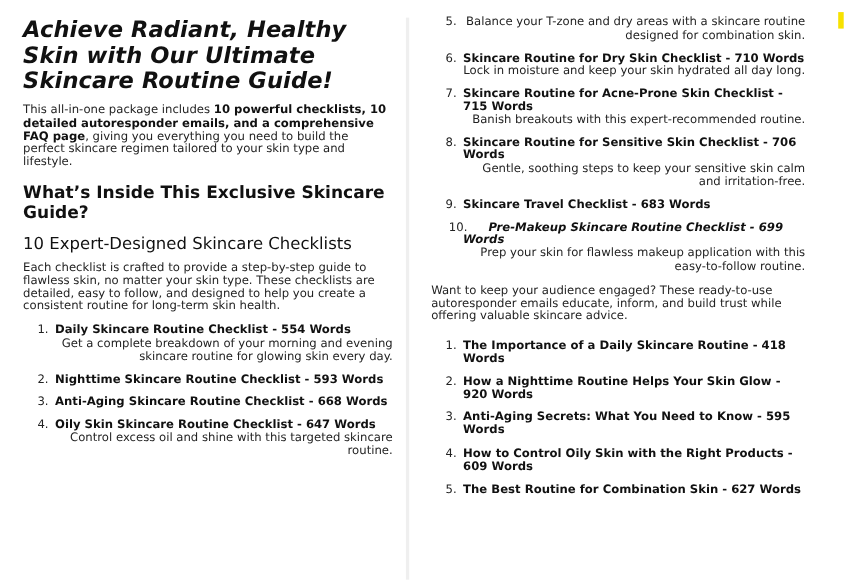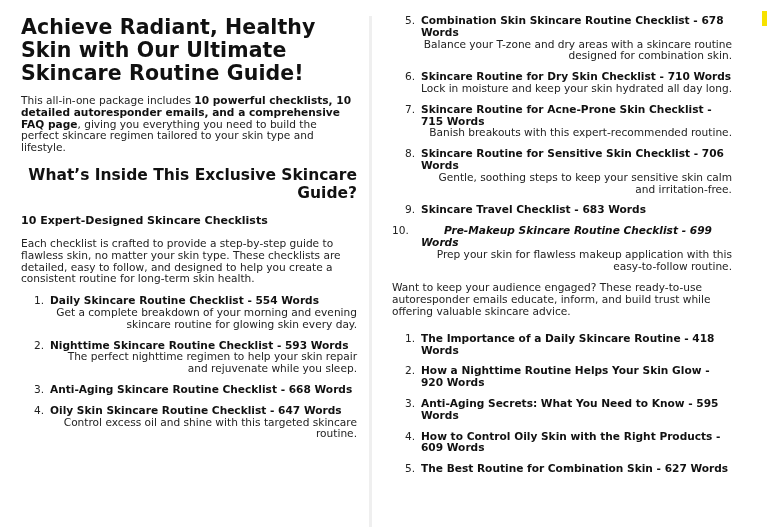--- a/index.html
+++ b/index.html
@@ -18,60 +18,61 @@
     position: absolute; left: 369px; top: 16px; width: 3px; height: 511px;
     background: #efefef;
   }
   .marker {
     position: absolute; left: 762px; top: 11px; width: 5px; height: 15px;
     background: #f7e200;
   }
   h1 {
     margin: 16px 0 0 0; font-size: 20.5px; line-height: 23px; font-weight: bold; color: #111;
     letter-spacing: 0.1px;
+    font-style: italic;
   }
   h2 {
-    margin: 12px 0 0 0; font-size: 15.5px; line-height: 18px; font-weight: bold; color: #111; text-align: right;
+    margin: 12px 0 0 0; font-size: 15.5px; line-height: 18px; font-weight: bold; color: #111;
   }
   h3 {
-    margin: 12px 0 0 0; font-size: 11px; line-height: 14px; font-weight: bold; color: #111;
+    margin: 12px 0 0 0; font-size: 15px; line-height: 14px; font-weight: normal; color: #111;
   }
   p { margin: 10px 0 0 0; }
   p b, .title b { color: #111; }
   ol { margin: 10px 0 0 0; padding: 0; list-style: none; }
   ol li { position: relative; padding-left: 29px; margin-bottom: 9px; }
   ol li .num { position: absolute; left: 13px; top: 0; }
-  ol li .num.wide { left: 0; }
+  ol li .num.wide { left: 16px; }
   .title { font-weight: bold; color: #111; }
   .title.indented { padding-left: 23px; font-style: italic; }
   .desc { display: block; text-align: right; }
   .right-top ol { margin-top: 15px; }
 </style>
 </head>
 <body>
 
 <div class="col col-left">
   <h1>Achieve Radiant, Healthy Skin with Our Ultimate Skincare Routine Guide!</h1>
   <p><span>This all-in-one package includes </span><b>10 powerful checklists, 10 detailed autoresponder emails, and a comprehensive FAQ page</b><span>, giving you everything you need to build the perfect skincare regimen tailored to your skin type and lifestyle.</span></p>
   <h2>What’s Inside This Exclusive Skincare Guide?</h2>
   <h3>10 Expert-Designed Skincare Checklists</h3>
   <p>Each checklist is crafted to provide a step-by-step guide to flawless skin, no matter your skin type. These checklists are detailed, easy to follow, and designed to help you create a consistent routine for long-term skin health.</p>
   <ol>
     <li><span class="num">1.</span><span class="title">Daily Skincare Routine Checklist - 554 Words</span><span class="desc">Get a complete breakdown of your morning and evening skincare routine for glowing skin every day.</span></li>
-    <li><span class="num">2.</span><span class="title">Nighttime Skincare Routine Checklist - 593 Words</span><span class="desc">The perfect nighttime regimen to help your skin repair and rejuvenate while you sleep.</span></li>
+    <li><span class="num">2.</span><span class="title">Nighttime Skincare Routine Checklist - 593 Words</span></li>
     <li><span class="num">3.</span><span class="title">Anti-Aging Skincare Routine Checklist - 668 Words</span></li>
     <li><span class="num">4.</span><span class="title">Oily Skin Skincare Routine Checklist - 647 Words</span><span class="desc">Control excess oil and shine with this targeted skincare routine.</span></li>
   </ol>
 </div>
 
 <div class="divider"></div>
 
 <div class="col col-right right-top">
   <ol>
-    <li><span class="num">5.</span><span class="title">Combination Skin Skincare Routine Checklist - 678 Words</span><span class="desc">Balance your T-zone and dry areas with a skincare routine designed for combination skin.</span></li>
+    <li><span class="num">5.</span><span class="desc">Balance your T-zone and dry areas with a skincare routine designed for combination skin.</span></li>
     <li><span class="num">6.</span><span class="title">Skincare Routine for Dry Skin Checklist - 710 Words</span><span class="desc">Lock in moisture and keep your skin hydrated all day long.</span></li>
     <li><span class="num">7.</span><span class="title">Skincare Routine for Acne-Prone Skin Checklist - 715 Words</span><span class="desc">Banish breakouts with this expert-recommended routine.</span></li>
     <li><span class="num">8.</span><span class="title">Skincare Routine for Sensitive Skin Checklist - 706 Words</span><span class="desc">Gentle, soothing steps to keep your sensitive skin calm and irritation-free.</span></li>
     <li><span class="num">9.</span><span class="title">Skincare Travel Checklist - 683 Words</span></li>
     <li><span class="num wide">10.</span><span class="title indented">Pre-Makeup Skincare Routine Checklist - 699 Words</span><span class="desc">Prep your skin for flawless makeup application with this easy-to-follow routine.</span></li>
   </ol>
 
   <p>Want to keep your audience engaged? These ready-to-use autoresponder emails educate, inform, and build trust while offering valuable skincare advice.</p>
   <ol>
     <li><span class="num">1.</span><span class="title">The Importance of a Daily Skincare Routine - 418 Words</span></li>

